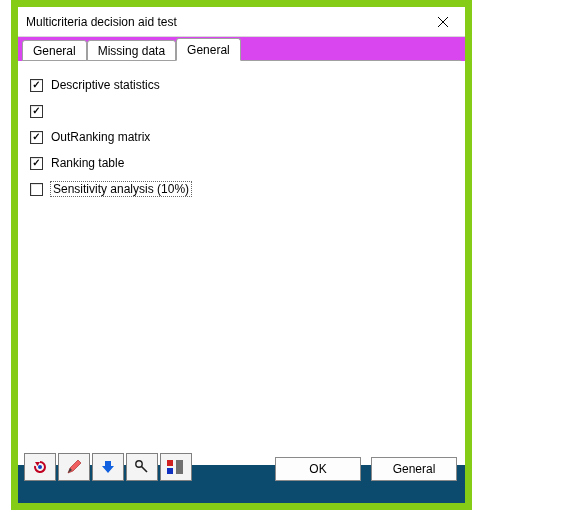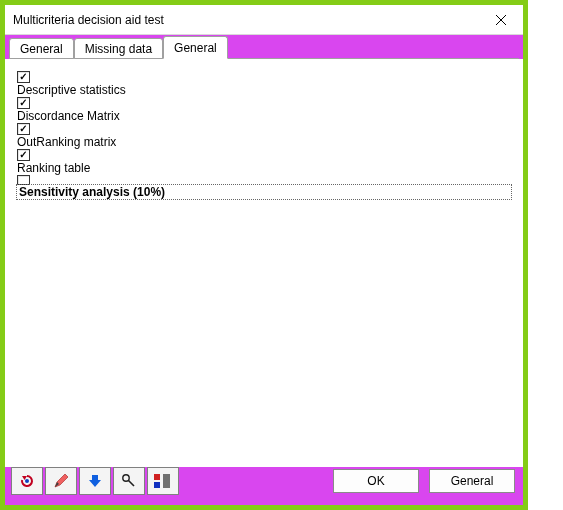--- a/index.html
+++ b/index.html
@@ -4,26 +4,27 @@
 <style>
   * { box-sizing: border-box; }
   html, body {
     margin: 0; padding: 0;
     font-family: "Segoe UI", Tahoma, Arial, sans-serif;
     font-size: 12px;
     color: #000;
     background: #fff;
   }
   .window {
-    width: 528px;
+    width: 461px;
     height: 510px;
-    border: 5px solid #84cc16;
+    border: 7px solid #84cc16;
     display: flex;
     flex-direction: column;
     background: #fff;
+    margin-left: 11px;
   }
   .titlebar {
     height: 30px;
     display: flex;
     align-items: center;
     padding: 0 0 0 8px;
     background: #fff;
     border-bottom: 1px solid #d9d9d9;
   }
   .titlebar-title {
@@ -77,23 +78,23 @@
     background: #fff;
   }
 
   .content {
     flex: 1;
     padding: 10px 12px;
     overflow: auto;
   }
   .check-row {
     display: flex;
+    align-items: center;
     height: 24px;
     margin: 2px 0;
-    flex-direction: column;
   }
   .checkbox {
     width: 13px; height: 13px;
     border: 1px solid #333;
     background: #fff;
     margin-right: 8px;
     display: flex;
     align-items: center;
     justify-content: center;
     font-size: 11px;
@@ -103,30 +104,29 @@
   .checkbox.checked::before {
     content: "✓";
     font-weight: bold;
     font-size: 10px;
     color: #000;
   }
   .check-label { font-size: 12px; }
   .focus-rect {
     padding: 0 2px;
     outline: 1px dotted #666;
-    font-weight: bold;
   }
 
   .footer {
     height: 38px;
     border-top: 0;
     display: flex;
-    align-items: center;
-    padding: 4px 8px 14px 6px;
-    background: #d946ef;
+    align-items: flex-end;
+    padding: 4px 8px 22px 6px;
+    background: #0c4a6e;
   }
   .tool-group {
     display: flex;
     gap: 0;
   }
   .tool-btn {
     width: 32px; height: 28px;
     border: 1px solid #808080;
     background: #f4f4f4;
     display: flex;
@@ -175,21 +175,20 @@
   <div class="content">
 
     <div class="check-row">
       <span class="checkbox checked"></span>
       <span class="check-label">Descriptive statistics</span>
     </div>
 
 
     <div class="check-row">
       <span class="checkbox checked"></span>
-      <span class="check-label">Discordance Matrix</span>
     </div>
 
     <div class="check-row">
       <span class="checkbox checked"></span>
       <span class="check-label">OutRanking matrix</span>
     </div>
 
     <div class="check-row">
       <span class="checkbox checked"></span>
       <span class="check-label">Ranking table</span>

